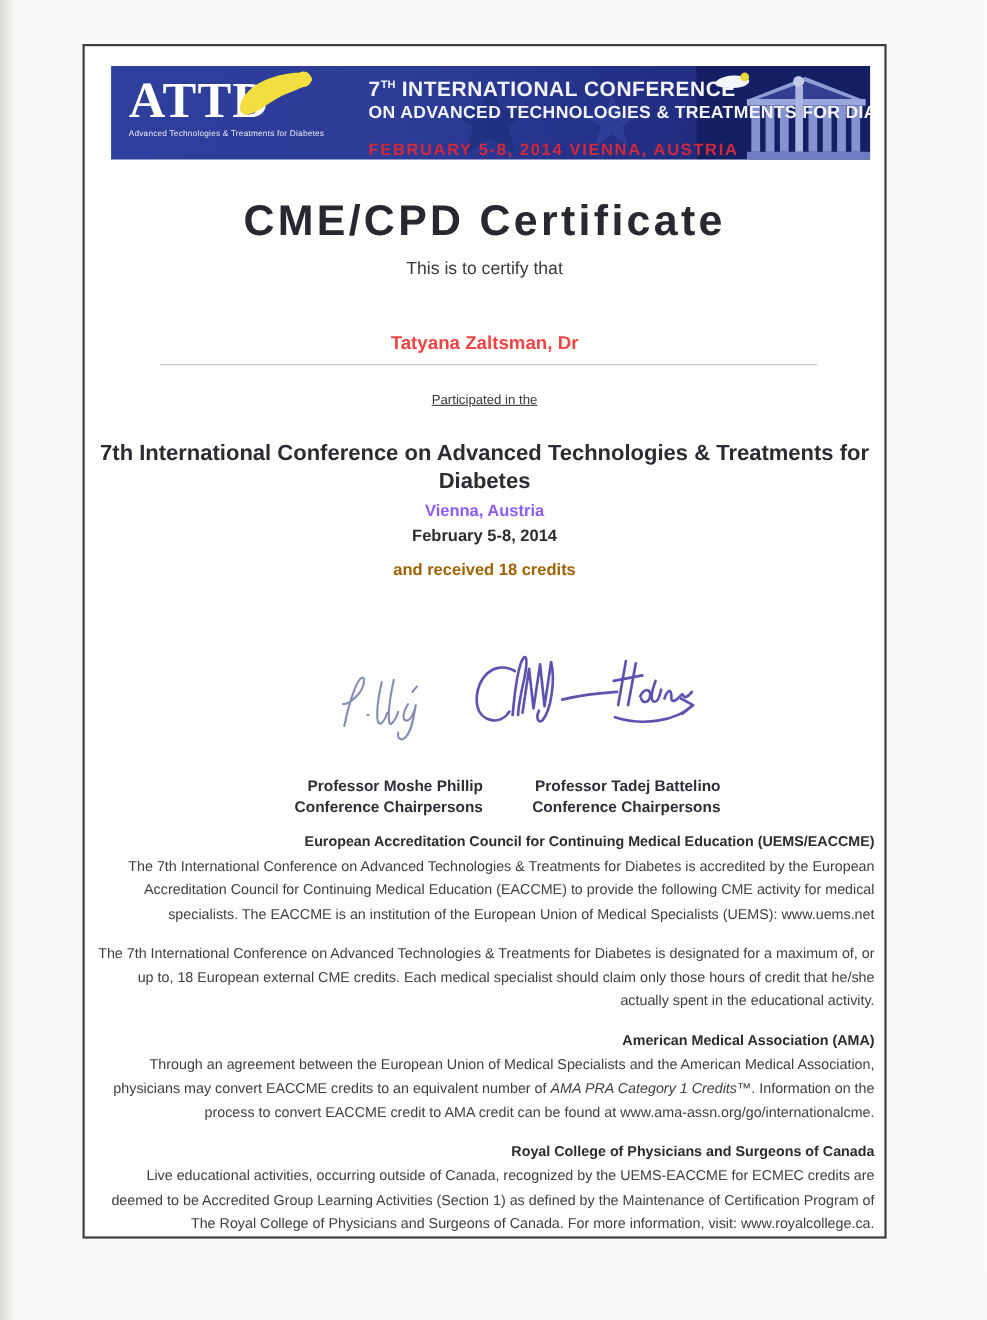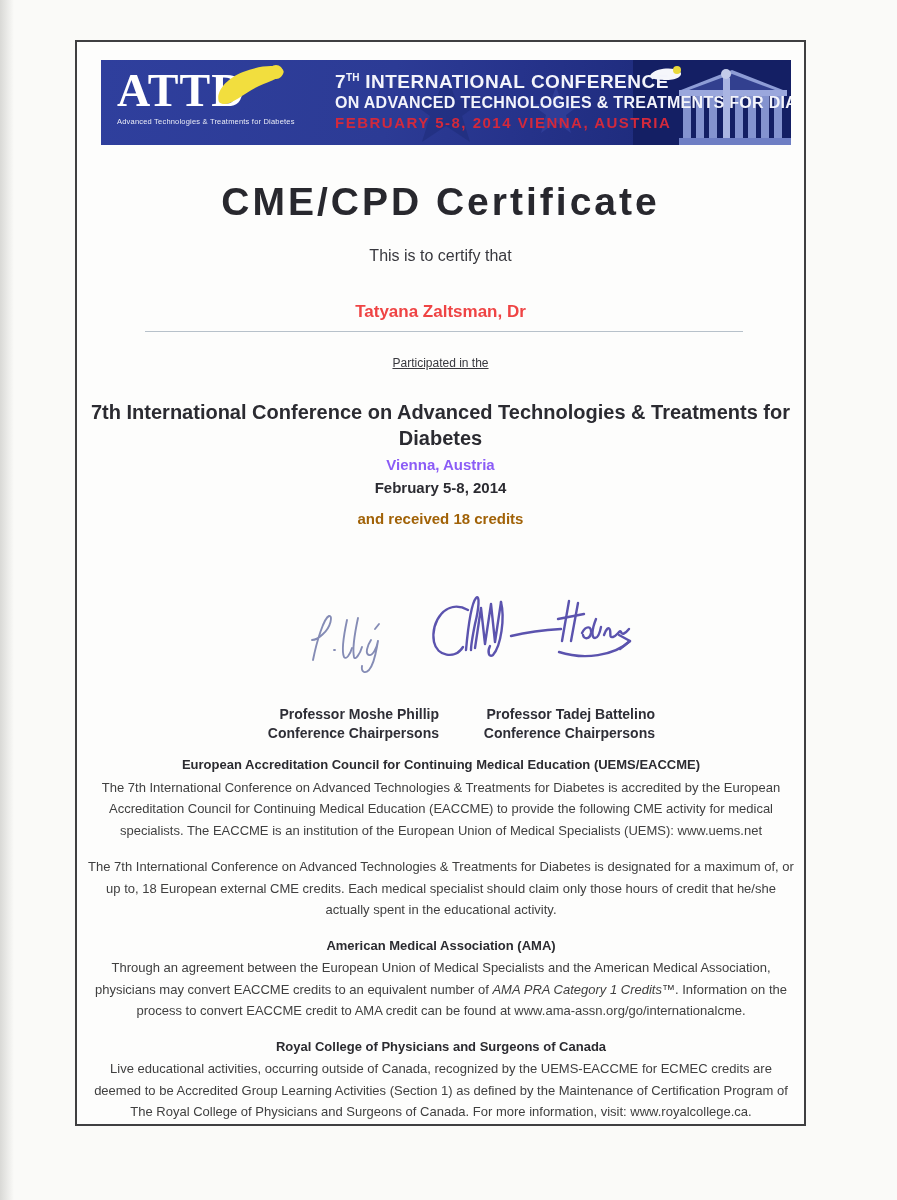--- a/index.html
+++ b/index.html
@@ -31,41 +31,41 @@
     font-size:46px;line-height:46px;letter-spacing:1px;position:relative;z-index:1;
   }
   .logo-blob{position:absolute;left:112px;top:2px;z-index:2;}
   .logo-caption{
     font-size:7.5px;color:#e9ebf6;margin-top:3px;letter-spacing:0.2px;white-space:nowrap;
   }
   .banner-text{flex:1;padding-top:6px;color:#f3f4fb;position:relative;z-index:1;white-space:nowrap;}
   .bt1{font-size:19px;font-weight:bold;letter-spacing:0.5px;line-height:23px;}
   .bt1 .sup{font-size:10px;vertical-align:super;letter-spacing:0;}
   .bt2{font-size:16px;font-weight:bold;letter-spacing:0.3px;line-height:20px;}
-  .bt3{font-size:15px;font-weight:bold;color:#d2293c;letter-spacing:1.5px;line-height:20px;margin-top:0;}
+  .bt3{font-size:15px;font-weight:bold;color:#d2293c;letter-spacing:1.5px;line-height:20px;margin-top:14px;}
   .building{position:absolute;right:0;top:0;height:85px;}
   
   .abs{position:absolute;left:0;width:727px;text-align:center;}
   .title{top:138px;font-size:39px;font-weight:bold;letter-spacing:3px;color:#28282e;}
-  .certify{top:205px;font-size:16px;color:#38383e;}
+  .certify{top:194px;font-size:16px;color:#38383e;}
   .name{top:260px;font-size:17px;font-weight:bold;color:#ef4444;}
   .rule{position:absolute;left:68px;top:289px;width:598px;border-bottom:1px solid #b7c1ca;}
   .participated{top:314px;font-size:12px;color:#38383e;text-decoration:underline;}
   .conf-name{top:357px;left:12px;width:703px;font-size:20px;font-weight:bold;line-height:26px;color:#2b2b31;}
   .conf-loc{top:414px;font-size:15px;font-weight:bold;color:#8b5cf6;}
   .conf-date{top:437px;font-size:15px;font-weight:bold;color:#2b2b31;}
   .credits{top:468px;font-size:15px;font-weight:bold;color:#a16207;}
   .sig-left{position:absolute;left:220px;top:560px;}
   .sig-right{position:absolute;left:345px;top:542px;}
   .chairs{position:absolute;top:663px;left:0;width:727px;}
   .chair{position:absolute;text-align:right;font-size:14px;font-weight:bold;line-height:19px;color:#2e2e36;}
   .chair.c1{left:128px;width:234px;}
   .chair.c2{left:348px;width:230px;}
   
-  .sections{position:absolute;left:10px;top:712px;width:708px;text-align:center;}
+  .sections{position:absolute;left:10px;top:712px;width:708px;text-align:right;}
   .sec-h{font-size:13px;font-weight:bold;color:#2b2b30;line-height:21.5px;margin:14px 0 1px 0;}
   .sec-h.first{margin-top:0;}
   .sec-p{font-size:13px;line-height:21.5px;color:#404040;margin:0;}
   .sec-p.standalone{margin-top:15px;}
   .it{font-style:italic;}
 </style>
 </head>
 <body>
 
 <div class="scan-edge"></div>

